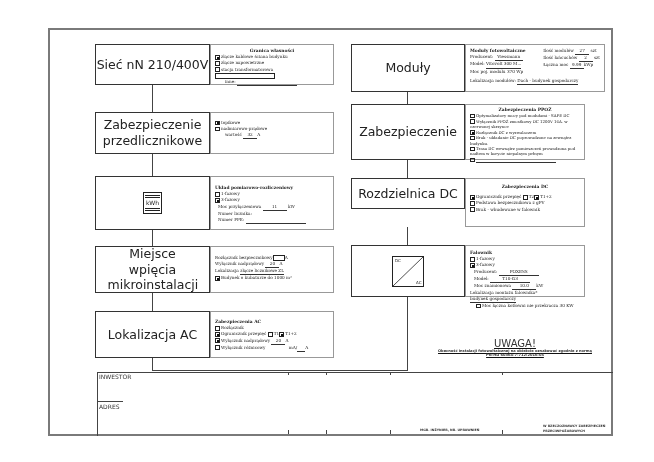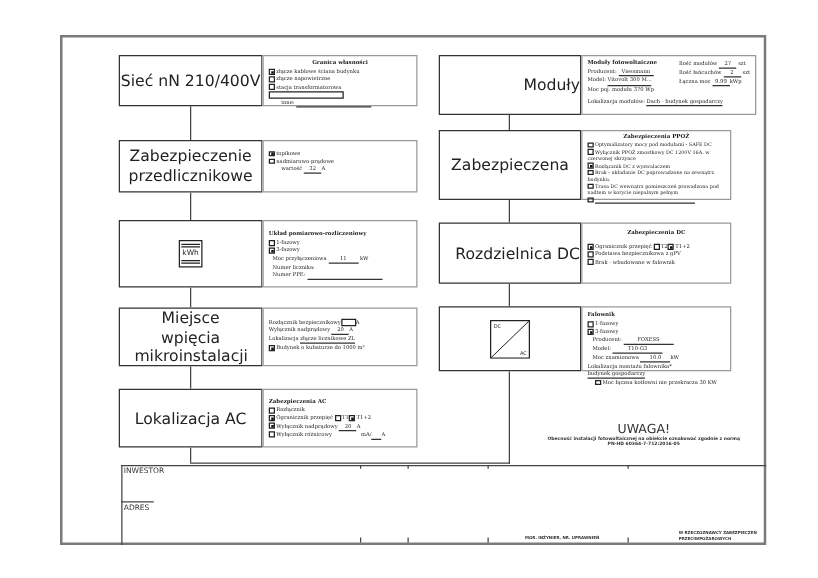--- a/index.html
+++ b/index.html
@@ -1,18 +1,18 @@
 <!DOCTYPE html>
 <html><head>
 <meta charset="utf-8">
 <style>
   * { box-sizing: border-box; margin: 0; padding: 0; }
   html, body { width: 654px; height: 462px; background: #ffffff; overflow: hidden; }
   body { position: relative; font-family: "DejaVu Serif", serif; color: #111; }
-  .abs { position: absolute; }
+  .abs { position: absolute; text-decoration: underline; }
   .frame { left: 48px; top: 28px; width: 565px; height: 408px; border: 2px solid #7a7a7a; }
   .bigbox { position: absolute; border: 1px solid #333; background: #fff; display: flex; align-items: center; justify-content: center; text-align: center; font-family: "DejaVu Sans", sans-serif; font-size: 12.5px; color: #222; line-height: 1.25; }
   .detail { position: absolute; border: 1px solid #999; background: #fff; font-size: 4.2px; line-height: 1.45; padding: 3px 4px; color: #222; }
   .detail .hdr { font-weight: bold; font-size: 4.4px; }
   .cb { display: inline-block; width: 5px; height: 4.6px; border: 0.7px solid #222; vertical-align: middle; margin-right: 1px; position: relative; }
   .cb.on::after { content: ""; position: absolute; left: 0.8px; top: 0.7px; width: 2.4px; height: 2.2px; background: #111; }
   .uline { display: inline-block; border-bottom: 0.7px solid #333; min-width: 14px; text-align: center; }
   .vline { position: absolute; width: 1px; background: #444; }
   .hline { position: absolute; height: 1px; background: #444; }
   .inbox { display: inline-block; border: 0.8px solid #222; width: 60px; height: 6px; vertical-align: middle; }
@@ -89,21 +89,21 @@
   <span>Lokalizacja AC</span>
 </div>
 <div class="detail" style="left:210px; top:311px; width:124px; height:47px; padding-top:7px;">
   <div class="hdr">Zabezpieczenia AC</div>
   <div><span class="cb"></span><span>Rozłącznik</span></div>
   <div><span class="cb on"></span><span>Ogranicznik przepięć</span> <span class="cb"></span><span>T1</span><span class="cb on"></span><span>T1+2</span></div>
   <div><span class="cb on"></span><span>Wyłącznik nadprądowy</span> <span class="uline">20</span><span>A</span></div>
   <div><span class="cb"></span><span>Wyłącznik różnicowy</span> <span style="margin-left:22px;">mA/</span><span class="uline" style="min-width:8px;">&nbsp;</span><span>A</span></div>
 </div>
 
-<div class="bigbox" style="left:351px; top:44px; width:114px; height:48px;justify-content:flex-end;">
+<div class="bigbox" style="left:351px; top:44px; width:114px; height:48px;">
   <div>
     <div>Moduły</div>
   </div>
 </div>
 <div class="detail" style="left:465px; top:44px; width:140px; height:48px;">
   <div style="display:flex; justify-content:space-between;">
     <div>
       <div class="hdr">Moduły fotowoltaiczne</div>
       <div><span>Producent:</span> <span class="uline" style="min-width:28px;">Viessmann</span></div>
       <div><span>Model:</span> <span class="uline" style="min-width:34px;">Vitovolt 300 M...</span></div>
@@ -113,34 +113,34 @@
       <div><span>Ilość modułów</span> <span class="uline">27</span> <span>szt</span></div>
       <div><span>Ilość łańcuchów</span> <span class="uline">2</span> <span>szt</span></div>
       <div><span>Łączna moc</span> <span class="uline">9.99</span><span>kWp</span></div>
     </div>
   </div>
   <div style="margin-top:3px;"><span>Lokalizacja modułów:</span> <span class="uline" style="min-width:60px;">Dach - budynek gospodarczy</span></div>
 </div>
 
 <div class="bigbox" style="left:351px; top:104px; width:114px; height:56px;">
   <div>
-    <div>Zabezpieczena</div>
+    <div>Zabezpieczenie</div>
   </div>
 </div>
 <div class="detail" style="left:465px; top:104px; width:120px; height:56px; padding-top:2px; font-size:3.9px; line-height:1.4;">
   <div class="hdr" style="text-align:center;">Zabezpieczenia PPOŻ</div>
   <div><span class="cb"></span><span>Optymalizatory mocy pod modułami - SAFE DC</span></div>
   <div><span class="cb"></span><span>Wyłącznik PPOŻ zmostkowy DC 1200V 16A. w czerwonej skrzynce</span></div>
   <div><span class="cb on"></span><span>Rozłącznik DC z wyzwalaczem</span></div>
   <div><span class="cb"></span><span>Brak - układanie DC poprowadzone na zewnątrz budynku.</span></div>
   <div><span class="cb"></span><span>Trasa DC wewnątrz pomieszczeń prowadzona pod nadtem w korycie niepalnym pełnym</span></div>
   <div><span class="cb"></span><span class="uline" style="min-width:80px;">&nbsp;</span></div>
 </div>
 
-<div class="bigbox" style="left:351px; top:178px; width:114px; height:49px;justify-content:flex-end;">
+<div class="bigbox" style="left:351px; top:178px; width:114px; height:31px;">
   <span>Rozdzielnica DC</span>
 </div>
 <div class="detail" style="left:465px; top:178px; width:120px; height:49px; padding-top:5px;">
   <div class="hdr" style="text-align:center; margin-bottom:4px;">Zabezpieczenia DC</div>
   <div><span class="cb on"></span><span>Ogranicznik przepięć</span> <span class="cb"></span><span>T2</span><span class="cb on"></span><span>T1+2</span></div>
   <div><span class="cb"></span><span>Podstawa bezpiecznikowa z gPV</span></div>
   <div><span class="cb"></span><span>Brak - wbudowane w falownik</span></div>
 </div>
 
 <div class="bigbox" style="left:351px; top:245px; width:114px; height:52px;">

